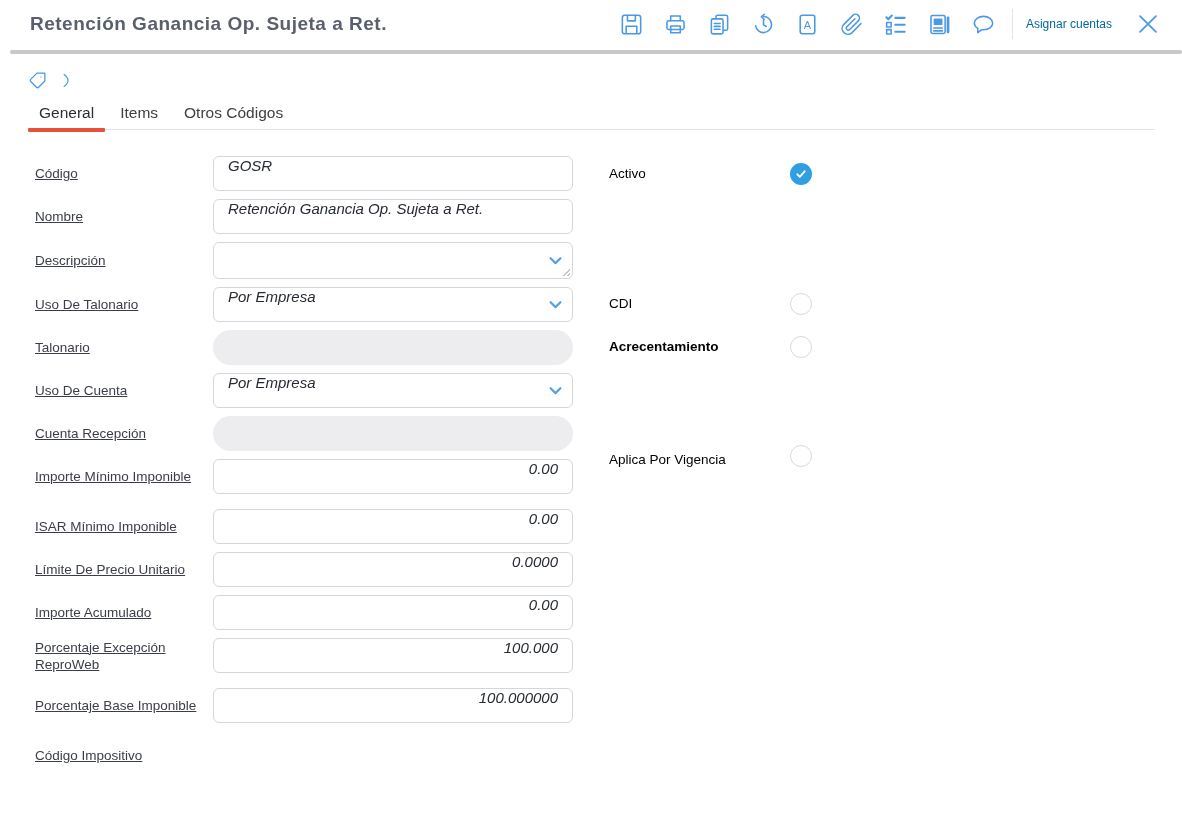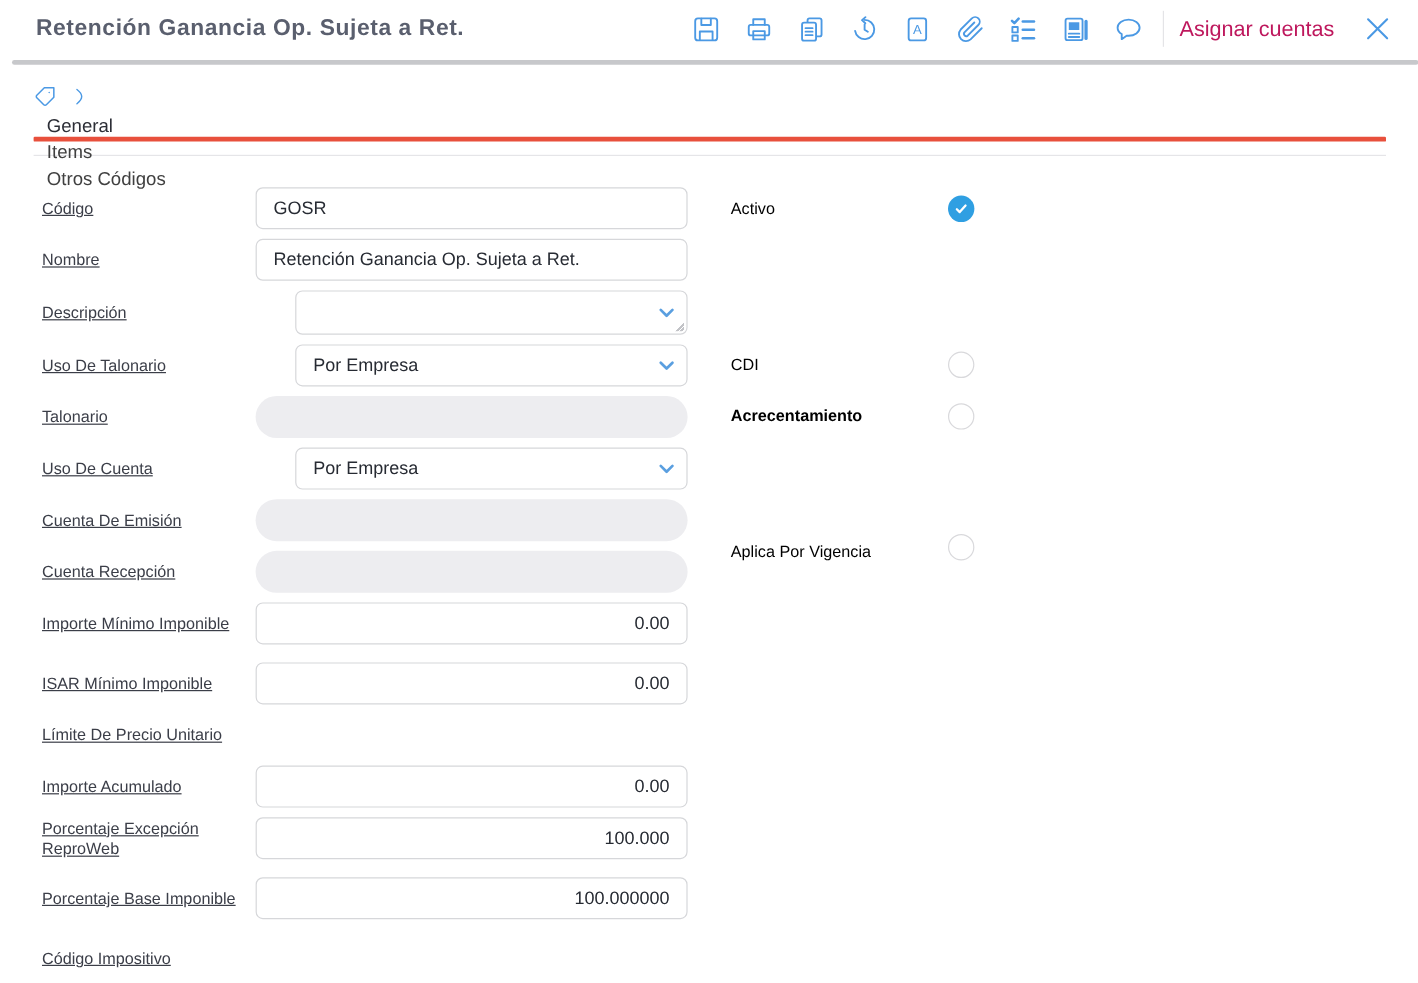--- a/index.html
+++ b/index.html
@@ -10,50 +10,50 @@
   }
   
   .header{position:absolute;top:0;left:0;right:0;height:48px;display:flex;align-items:center;
     padding:0 20px 0 30px;box-sizing:border-box;}
   .title{margin:0;font-size:19px;font-weight:600;color:#5a5f6e;letter-spacing:.5px;white-space:nowrap;}
   .toolbar{margin-left:auto;display:flex;align-items:center;}
   .tools{display:flex;align-items:center;gap:19px;}
   .tool{display:inline-flex;cursor:pointer;}
   .tool svg{width:25px;height:25px;display:block;}
   .tb-divider{width:1px;height:30px;background:#e4e4e7;margin:0 13px 0 16px;}
-  .assign-link{color:#be185d;font-size:18px;cursor:pointer;white-space:nowrap;text-decoration:none;}
+  .assign-link{color:#0369a1;font-size:12px;cursor:pointer;white-space:nowrap;text-decoration:none;}
   .close-btn{margin-left:22px;display:inline-flex;cursor:pointer;}
   .close-btn svg{width:28px;height:28px;display:block;}
   .header-bar{position:absolute;top:50px;left:10px;right:0;height:4px;background:#c7c8cb;border-radius:3px;}
 
   
   .tag-row{position:absolute;top:71px;left:28px;display:flex;align-items:center;gap:11px;}
   .tag-row svg{display:block;}
 
   
   .tabs{position:absolute;top:97px;left:28px;right:27px;height:32px;display:flex;gap:4px;
-    border-bottom:1px solid #e5e5e8;flex-direction:column;}
+    border-bottom:1px solid #e5e5e8;}
   .tab{position:relative;display:flex;align-items:center;padding:0 11px;font-size:15.5px;
     color:#404040;cursor:pointer;white-space:nowrap;}
   .tab.active{color:#2c2e36;}
   .tab.active::after{content:"";position:absolute;left:0;right:0;bottom:-3px;height:4px;
     background:#e8503c;border-radius:1px;}
 
   
   .form{position:absolute;top:156px;left:35px;right:0;}
   .left-col{width:538px;}
   .frow{display:flex;align-items:center;min-height:35px;margin-bottom:8px;}
   .frow.xgap{margin-bottom:15px;}
   .flabel{width:178px;padding-right:10px;box-sizing:border-box;font-size:13.5px;line-height:17px;color:#3b3e48;text-decoration:underline;}
   .fctl{width:360px;position:relative;flex:none;}
   .finput{height:35px;box-sizing:border-box;border:1px solid #d6d7da;border-radius:6px;background:#fff;
-    font-size:15px;color:#272b33;display:flex;align-items:center;padding:0 14px;white-space:nowrap;overflow:hidden;}
+    font-size:15px;color:#272b33;display:flex;padding:0 14px;white-space:nowrap;overflow:hidden;font-style:italic;}
   .finput.right{justify-content:flex-end;}
   .finput.disabled{background:#ededf0;border:none;border-radius:17.5px;}
-  .finput.selectbox,.finput.combobox{cursor:pointer;padding-right:32px;margin-left:33px;}
+  .finput.selectbox,.finput.combobox{cursor:pointer;padding-right:32px;}
   .finput.combobox{height:37px;}
   .ctl-chevron{position:absolute;right:9px;top:50%;transform:translateY(-50%);pointer-events:none;display:inline-flex;}
   .combobox-grip{position:absolute;right:3px;bottom:3px;width:8px;height:8px;pointer-events:none;
     background:linear-gradient(135deg,transparent 55%,#c2c3c7 55%,#c2c3c7 68%,transparent 68%,transparent 78%,#c2c3c7 78%,#c2c3c7 90%,transparent 90%);}
 
   .right-col{position:absolute;top:0;left:574px;width:420px;height:500px;}
   .trow{position:absolute;display:flex;align-items:center;height:35px;left:0;}
   .tlabel{width:181px;font-size:13.5px;color:#000000;}
   .circlebox{width:22px;height:22px;border-radius:50%;box-sizing:border-box;border:1px solid #d9d9dc;
     background:#fff;cursor:pointer;display:flex;align-items:center;justify-content:center;flex:none;}
@@ -232,53 +232,50 @@
               <span>Por Empresa</span>
             </div>
             <span class="ctl-chevron">
               <svg width="17" height="17" viewBox="0 0 16 16" fill="none" stroke="#5a9fe0" stroke-width="2.1" stroke-linecap="round" stroke-linejoin="round">
                 <path d="M3.4 5.4L8 10l4.6-4.6"></path>
               </svg>
             </span>
           </div>
         </div>
         <div class="frow">
-          <div class="flabel">Cuenta De Emisión</div>
+          <div class="flabel">Cuenta Recepción</div>
           <div class="fctl">
             <div class="finput disabled">
               <span></span>
             </div>
           </div>
         </div>
-        <div class="frow">
-          <div class="flabel">Cuenta Recepción</div>
-          <div class="fctl">
-            <div class="finput disabled">
-              <span></span>
-            </div>
-          </div>
-        </div>
         <div class="frow xgap">
           <div class="flabel">Importe Mínimo Imponible</div>
           <div class="fctl">
             <div class="finput right">
               <span>0.00</span>
             </div>
           </div>
         </div>
         <div class="frow">
           <div class="flabel">ISAR Mínimo Imponible</div>
           <div class="fctl">
             <div class="finput right">
               <span>0.00</span>
             </div>
           </div>
         </div>
         <div class="frow">
           <div class="flabel">Límite De Precio Unitario</div>
+          <div class="fctl">
+            <div class="finput right">
+              <span>0.0000</span>
+            </div>
+          </div>
         </div>
         <div class="frow">
           <div class="flabel">Importe Acumulado</div>
           <div class="fctl">
             <div class="finput right">
               <span>0.00</span>
             </div>
           </div>
         </div>
         <div class="frow xgap">

